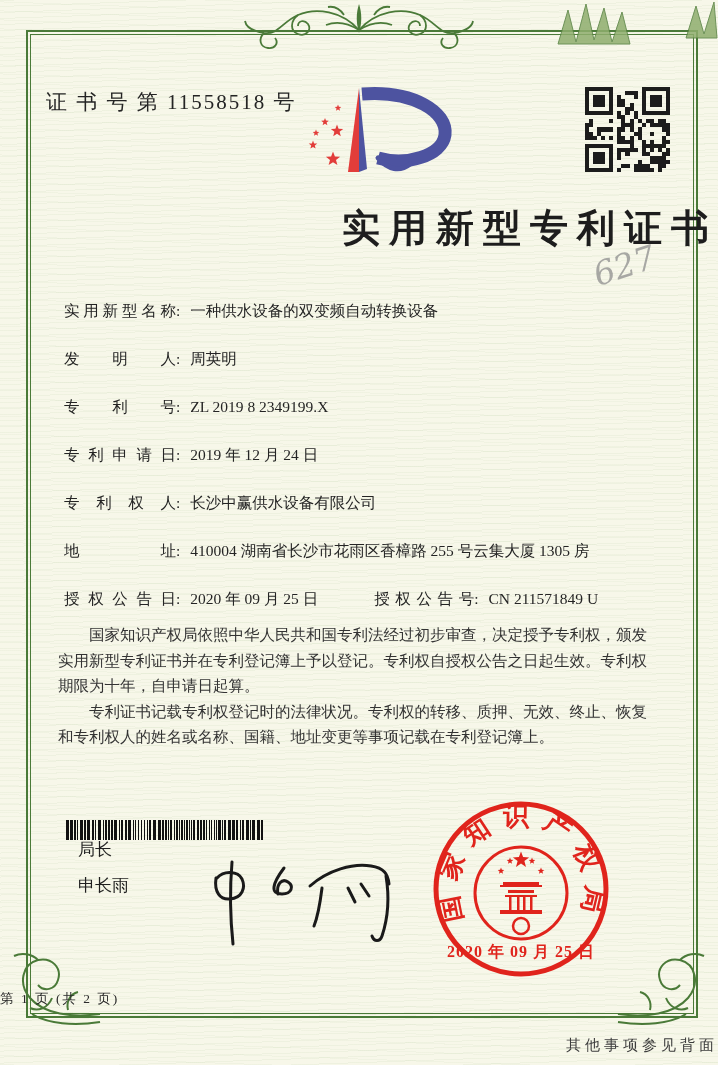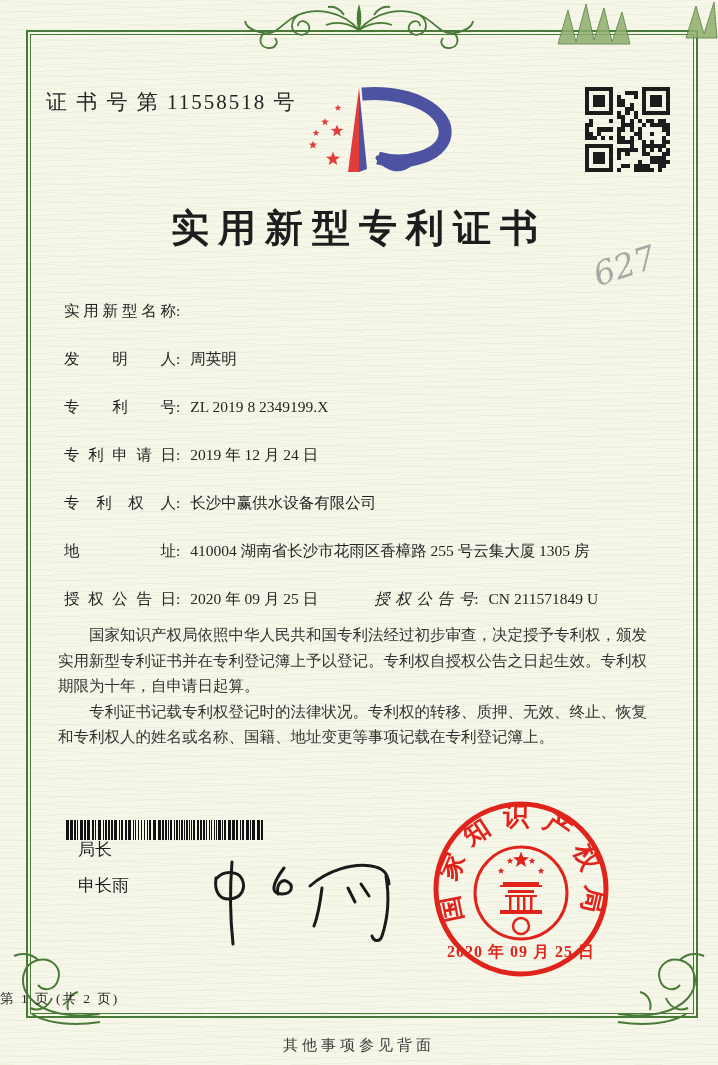--- a/index.html
+++ b/index.html
@@ -10,47 +10,47 @@
         background-image:
           repeating-linear-gradient(178deg, rgba(160,190,140,0.10) 0 1px, transparent 1px 6px),
           repeating-linear-gradient(2deg,  rgba(160,190,140,0.08) 0 1px, transparent 1px 9px);}
   
   .frame{position:absolute;left:26px;right:20px;top:30px;bottom:47px;
          border:2.5px solid var(--border-green,#4a7a38);}
   .frame::before{content:"";position:absolute;inset:2px;border:1px solid var(--border-green,#4a7a38);}
   .abs{position:absolute;}
   
   .cert-number{left:46px;top:88px;font-size:21px;letter-spacing:2px;color:#242424;}
-  .title{left:0;right:0;top:203px;text-align:center;font-size:38px;font-weight:700;
+  .title{left:0;right:0;top:203px;text-align:right;font-size:38px;font-weight:700;
          letter-spacing:9px;color:#1d1d1d;}
   .hand-note{left:593px;top:246px;font-size:33px;color:#8e8e8e;font-style:italic;
              transform:rotate(-18deg);opacity:.75;font-family:"DejaVu Serif",serif;}
   
   .fields{left:64px;top:298px;right:36px;font-size:15.5px;}
   .frow{display:flex;align-items:flex-end;line-height:26px;margin-bottom:22px;white-space:nowrap;}
   .flabel{display:inline-block;width:112px;text-align:justify;text-align-last:justify;color:#242424;}
   .fcolon{padding:0 2px 0 0;}
   .fvalue{padding-left:8px;color:#242424;}
   .grant-gap{margin-left:56px;}
-  .flabel2{display:inline-block;width:100px;text-align:justify;text-align-last:justify;font-style:italic;}
+  .flabel2{display:inline-block;width:100px;text-align:justify;text-align-last:justify;}
   
   .paras{left:58px;right:58px;top:622px;font-size:15.5px;line-height:25.5px;color:#333;}
   .paras p{margin:0;text-indent:2em;}
   
   .barcode{left:66px;top:820px;width:200px;height:20px;}
   
   .signer{left:78px;top:832px;font-size:17px;line-height:36px;color:#1f1f1f;}
   .signature{left:185px;top:846px;}
   
   .seal{left:430px;top:798px;}
   .seal-date{left:428px;top:942px;width:186px;text-align:center;color:var(--seal-red,#e0241c);
              font-size:16px;letter-spacing:1px;font-weight:600;}
   
   .page-footer{left:0;right:0;top:990px;text-align:left;font-size:13.5px;letter-spacing:2px;color:#2a2a2a;}
-  .back-note{left:0;right:0;top:1036px;text-align:center;font-size:15px;letter-spacing:4px;color:#3c3c3c;}
+  .back-note{left:0;right:0;top:1036px;text-align:right;font-size:15px;letter-spacing:4px;color:#3c3c3c;}
   
   .gstroke{stroke:var(--border-green,#4a7a38);}
   .gfill{fill:var(--border-green,#4a7a38);}
   .sprig{fill:#8fae6e;stroke:#55803f;stroke-width:1;}
   svg{display:block;}
 </style>
 </head>
 <body>
 
 <div class="page">
@@ -340,20 +340,21 @@
   </svg>
 
   <div class="abs title">实用新型专利证书</div>
 
   <div class="abs hand-note">627</div>
 
   <div class="abs fields">
     <div class="frow">
       <span class="flabel">实用新型名称</span>
         <span class="fcolon">:</span>
+      <span class="fvalue">一种供水设备的双变频自动转换设备</span>
     </div>
     <div class="frow">
       <span class="flabel">发明人</span>
         <span class="fcolon">:</span>
       <span class="fvalue">周英明</span>
     </div>
     <div class="frow">
       <span class="flabel">专利号</span>
         <span class="fcolon">:</span>
       <span class="fvalue">ZL 2019 8 2349199.X</span>

